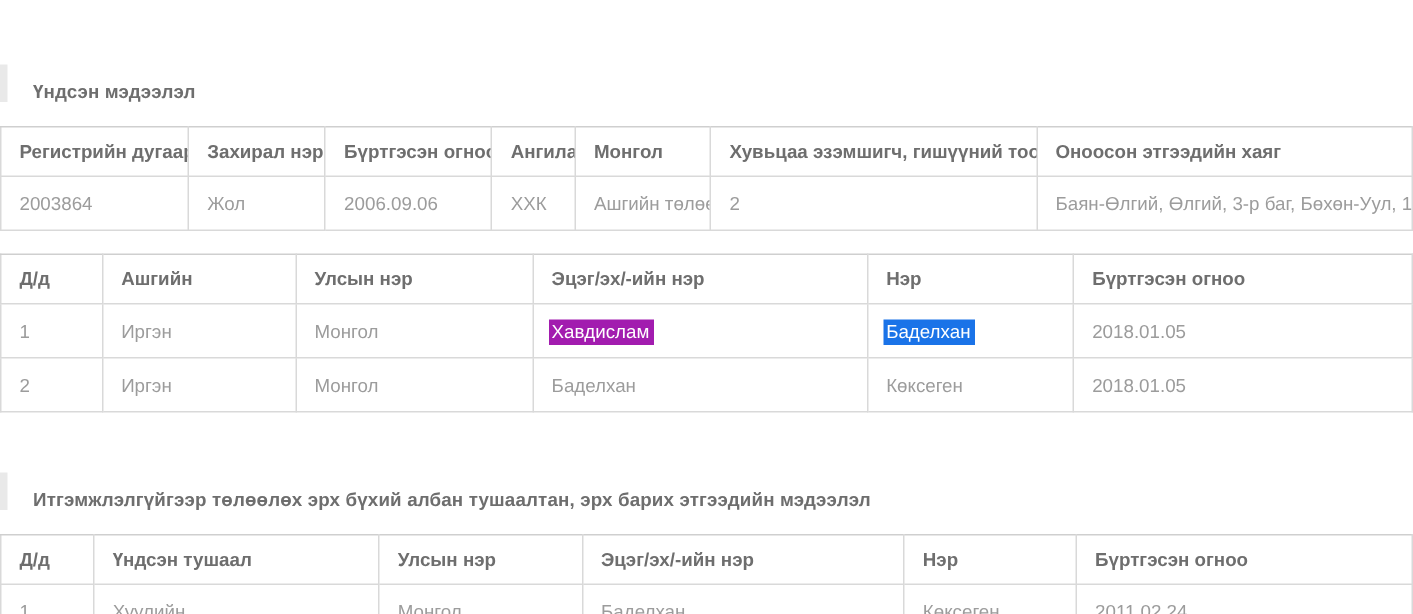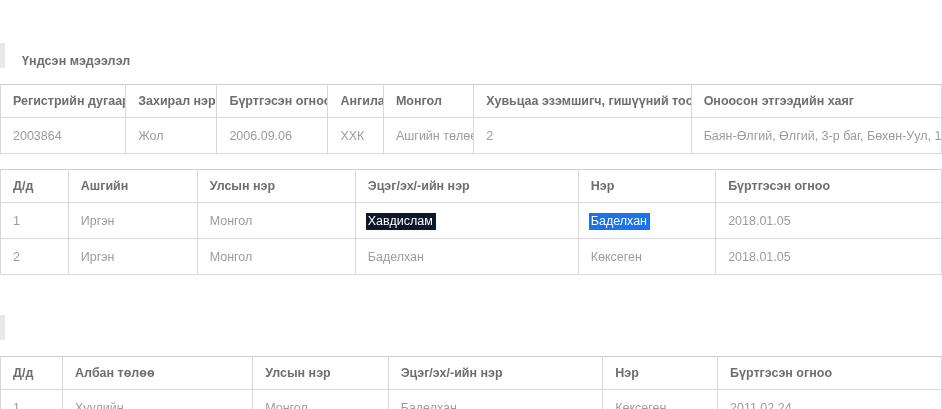--- a/index.html
+++ b/index.html
@@ -139,52 +139,53 @@
             <th>Эцэг/эх/-ийн нэр</th>
             <th>Нэр</th>
             <th>Бүртгэсэн огноо</th>
           </tr>
         </thead>
         <tbody>
           <tr>
             <td><span>1</span></td>
             <td><span>Иргэн</span></td>
             <td><span>Монгол</span></td>
-            <td><span class="sel" style="background: #0f172a;">Хавдислам</span></td>
+            <td><span class="sel" style="background: #a21caf;">Хавдислам</span></td>
             <td><span class="sel" style="background: rgb(26, 115, 232);">Баделхан</span></td>
             <td><span>2018.01.05</span></td>
           </tr>
           <tr>
             <td><span>2</span></td>
             <td><span>Иргэн</span></td>
             <td><span>Монгол</span></td>
             <td><span>Баделхан</span></td>
             <td><span>Көксеген</span></td>
             <td><span>2018.01.05</span></td>
           </tr>
         </tbody>
       </table>
     </section>
     <section>
       <div class="section-header">
         <span class="accent-bar"></span>
+        <h2 class="section-title">Итгэмжлэлгүйгээр төлөөлөх эрх бүхий албан тушаалтан, эрх барих этгээдийн мэдээлэл</h2>
       </div>
       <table class="t2">
         <colgroup>
           <col>
           <col>
           <col>
           <col>
           <col>
           <col>
         </colgroup>
         <thead>
           <tr>
             <th>Д/д</th>
-            <th>Албан төлөө</th>
+            <th>Үндсэн тушаал</th>
             <th>Улсын нэр</th>
             <th>Эцэг/эх/-ийн нэр</th>
             <th>Нэр</th>
             <th>Бүртгэсэн огноо</th>
           </tr>
         </thead>
         <tbody>
           <tr>
             <td><span>1</span></td>
             <td><span>Хуулийн</span></td>

